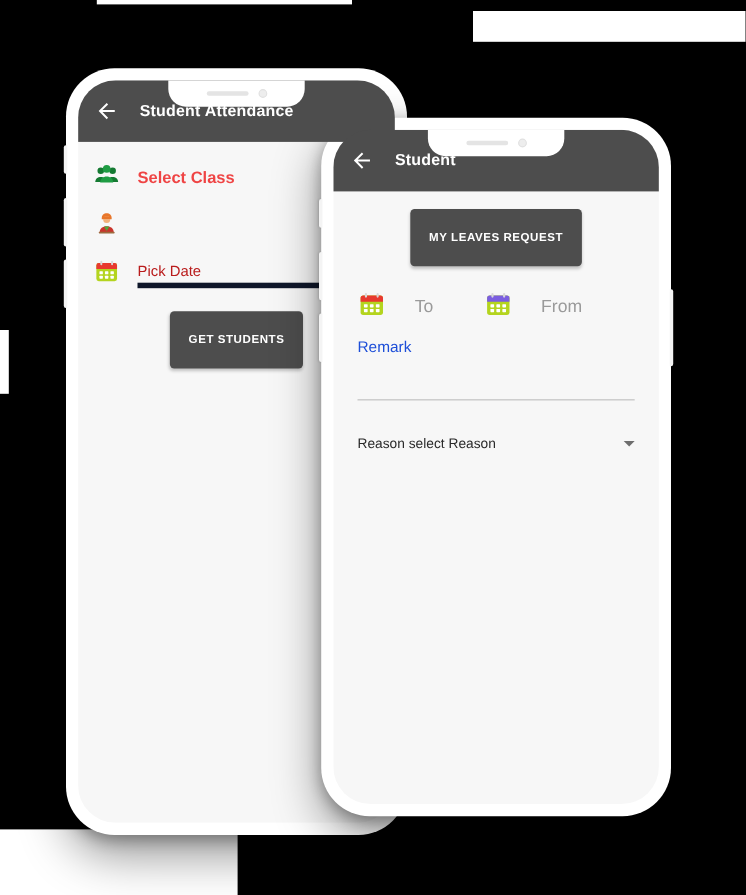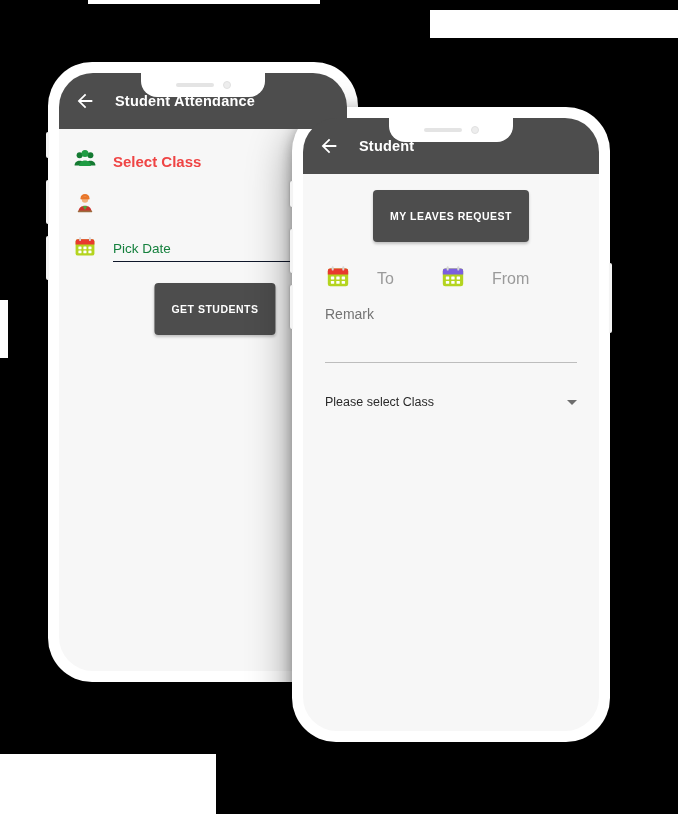--- a/index.html
+++ b/index.html
@@ -129,26 +129,26 @@
     font-size: 15px;
     color: #ef4444;
     font-weight: 600;
     margin-left: 16px;
     white-space: nowrap;
   }
   .row-field {
     flex: 1;
     margin-left: 16px;
     margin-right: 14px;
-    border-bottom: 1px solid #0f172a;
+    border-bottom: 5px solid #0f172a;
     height: 26px;
     display: flex;
     align-items: center;
     font-size: 13.5px;
-    color: #15803d;
+    color: #b91c1c;
   }
 
   
   .p2-body { position: relative; padding-top: 16px; }
   .center-row { display: flex; justify-content: center; }
 
   .btn-dark {
     background: #4d4d4d;
     color: #ffffff;
     border: none;
@@ -160,21 +160,20 @@
     padding: 20px 17px;
     cursor: pointer;
     box-shadow: 0 2px 3px rgba(0,0,0,0.22);
     white-space: nowrap;
   }
   .btn-get-students {
     position: absolute;
     left: 50%;
     transform: translateX(-50%);
     top: 12px;
-    margin-left: 12px;
   }
 
   .date-row {
     display: flex;
     align-items: center;
     margin-top: 22px;
     padding: 0 22px;
   }
   .date-cell { display: flex; align-items: center; }
   .date-label {
@@ -184,21 +183,21 @@
     white-space: nowrap;
   }
   .date-gap { width: 46px; }
 
   .remark-block {
     margin-top: 12px;
     padding: 0 22px;
   }
   .remark-placeholder {
     font-size: 14px;
-    color: #737373;
+    color: #1d4ed8;
   }
   .remark-underline {
     margin-top: 40px;
     border-bottom: 1px solid #bdbdbd;
   }
 
   .reason-row {
     margin-top: 32px;
     padding: 0 22px;
     display: flex;
@@ -221,21 +220,21 @@
 </head>
 <body>
 
 <div id="stage">
 
   <div class="bg-patch" id="patch-top-strip"></div>
   <div class="bg-patch" id="patch-top-right"></div>
   <div class="bg-patch" id="patch-left-edge"></div>
   <div class="bg-patch" id="patch-bottom-left"></div>
 
-  <div class="phone" id="phone-back" style="left:48px; top:62px; width:310px; height:620px;">
+  <div class="phone" id="phone-back" style="left:60px; top:62px; width:310px; height:697px;">
 
     <div class="side-btn side-left" style="top:70px;  height:26px;"></div>
     <div class="side-btn side-left" style="top:118px; height:44px;"></div>
     <div class="side-btn side-left" style="top:174px; height:44px;"></div>
     <div class="side-btn side-right" style="top:150px; height:66px;"></div>
 
     <div class="phone-inner">
       <div class="screen">
 
         <div class="notch">
@@ -387,21 +386,21 @@
             </div>
 
           </div>
 
           <div class="remark-block">
             <div class="remark-placeholder">Remark</div>
             <div class="remark-underline"></div>
           </div>
 
           <div class="reason-row">
-            <span class="reason-text">Please select Class</span>
+            <span class="reason-text">Reason select Reason</span>
             <span class="caret-down"></span>
           </div>
 
 
         </div>
       </div>
     </div>
   </div>
 
 </div>

